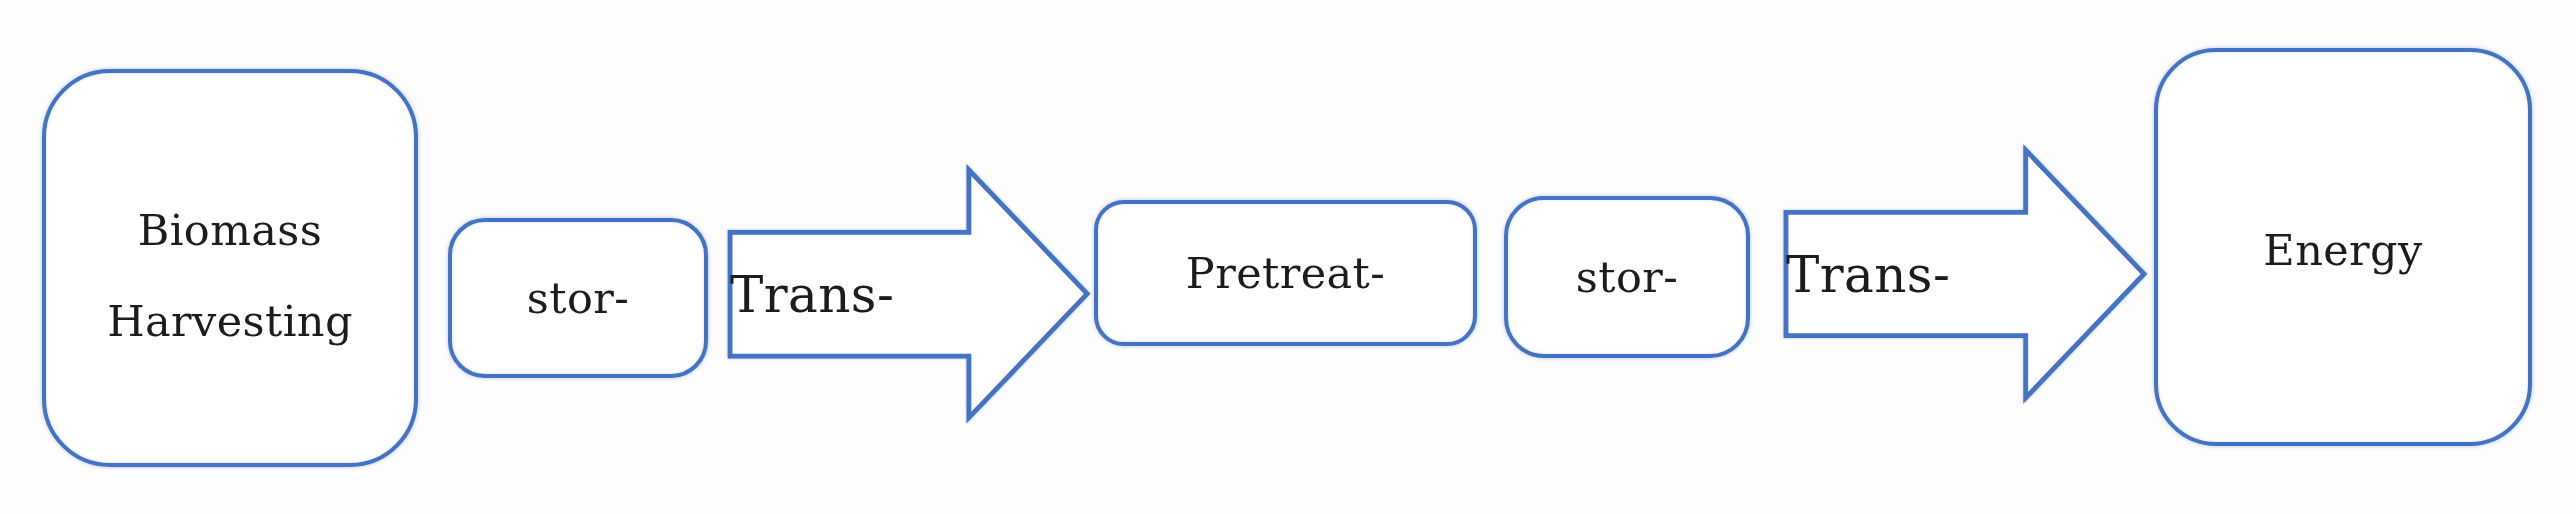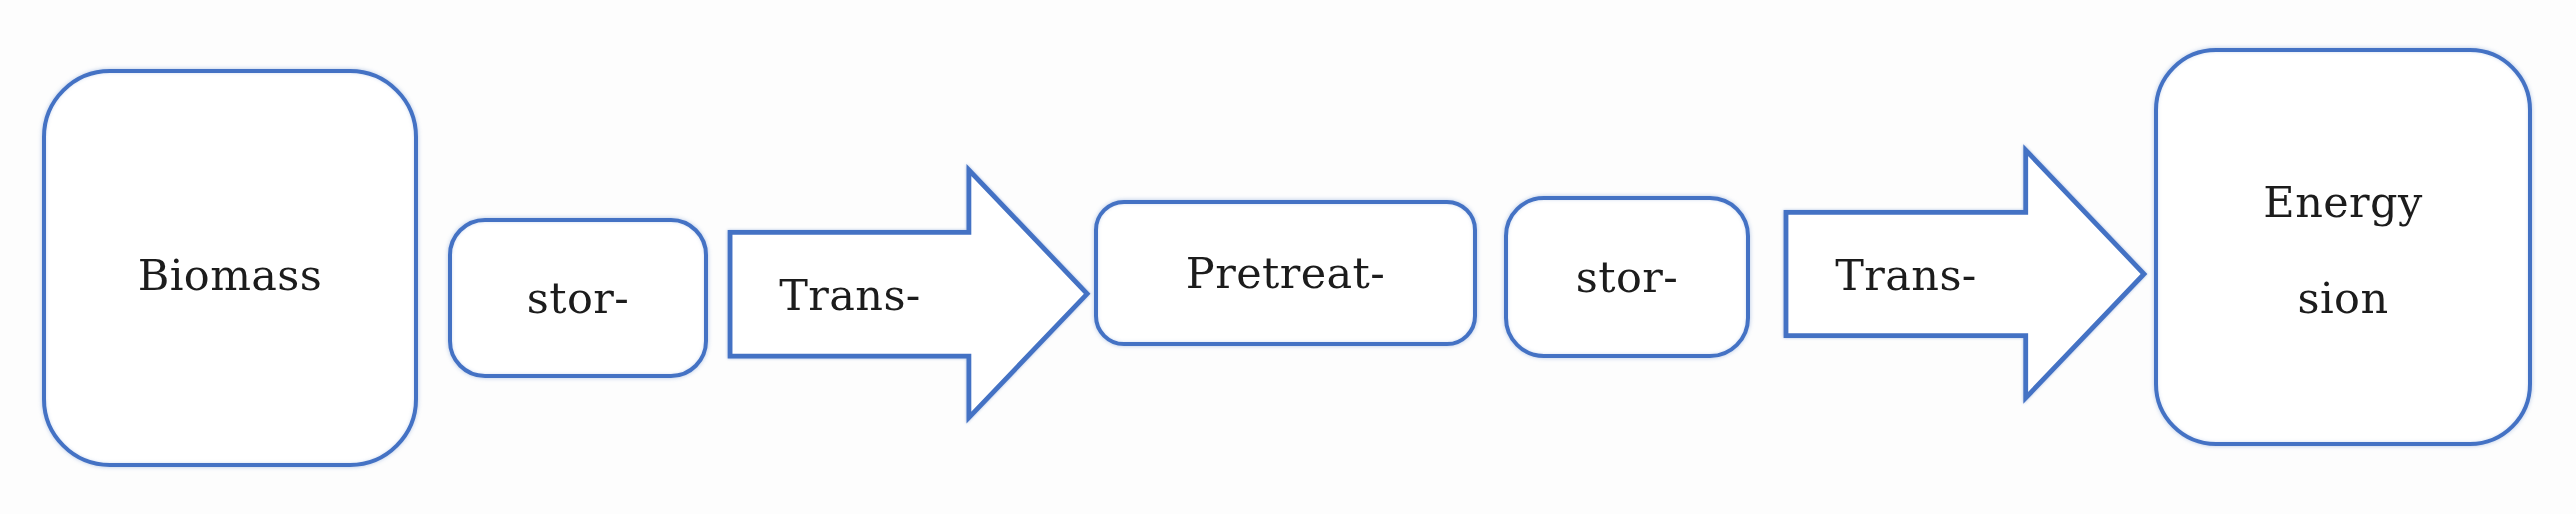--- a/index.html
+++ b/index.html
@@ -59,37 +59,38 @@
 
   .arrow-svg {
     position: absolute;
     overflow: visible;
     filter: drop-shadow(0 0 1.6px rgba(68,114,196,0.45));
   }
   .arrow-label {
     position: absolute;
     display: flex;
     align-items: center;
-    justify-content: center;
-    font-size: 43px;
+    justify-content: flex-start;
+    font-size: 50px;
     letter-spacing: 0.4px;
     pointer-events: none;
   }
   #arrow1-svg { left: 726px; top: 162px; }
   #arrow2-svg { left: 1782px; top: 146px; }
   #arrow1-label { left: 730px; top: 234px; width: 240px; height: 122px; }
   #arrow2-label { left: 1786px; top: 214px; width: 240px; height: 122px; }
 </style>
 </head>
 <body>
 
 <div class="canvas">
 
   <div class="node" id="node-biomass">
     <span class="line">Biomass</span>
+    <span class="line">Harvesting</span>
   </div>
 
   <div class="node" id="node-storage1">
     <span class="line">stor-</span>
   </div>
 
   <svg class="arrow-svg" id="arrow1-svg" width="366" height="262" viewBox="0 0 458 328" aria-hidden="true">
     <polygon points="5,88 304,88 304,10 452,165 304,320 304,243 5,243" fill="#ffffff" stroke="#4472c4" stroke-width="6" stroke-linejoin="miter"></polygon>
   </svg>
   <div class="arrow-label" id="arrow1-label">
@@ -106,17 +107,16 @@
 
   <svg class="arrow-svg" id="arrow2-svg" width="366" height="256" viewBox="0 0 458 320" aria-hidden="true">
     <polygon points="5,83 305,83 305,5 453,160 305,315 305,237 5,237" fill="#ffffff" stroke="#4472c4" stroke-width="6" stroke-linejoin="miter"></polygon>
   </svg>
   <div class="arrow-label" id="arrow2-label">
     <span>Trans-</span>
   </div>
 
   <div class="node" id="node-energy">
     <span class="line">Energy</span>
-    <span class="line">sion</span>
   </div>
 
 </div>
 
 
 </body></html>

